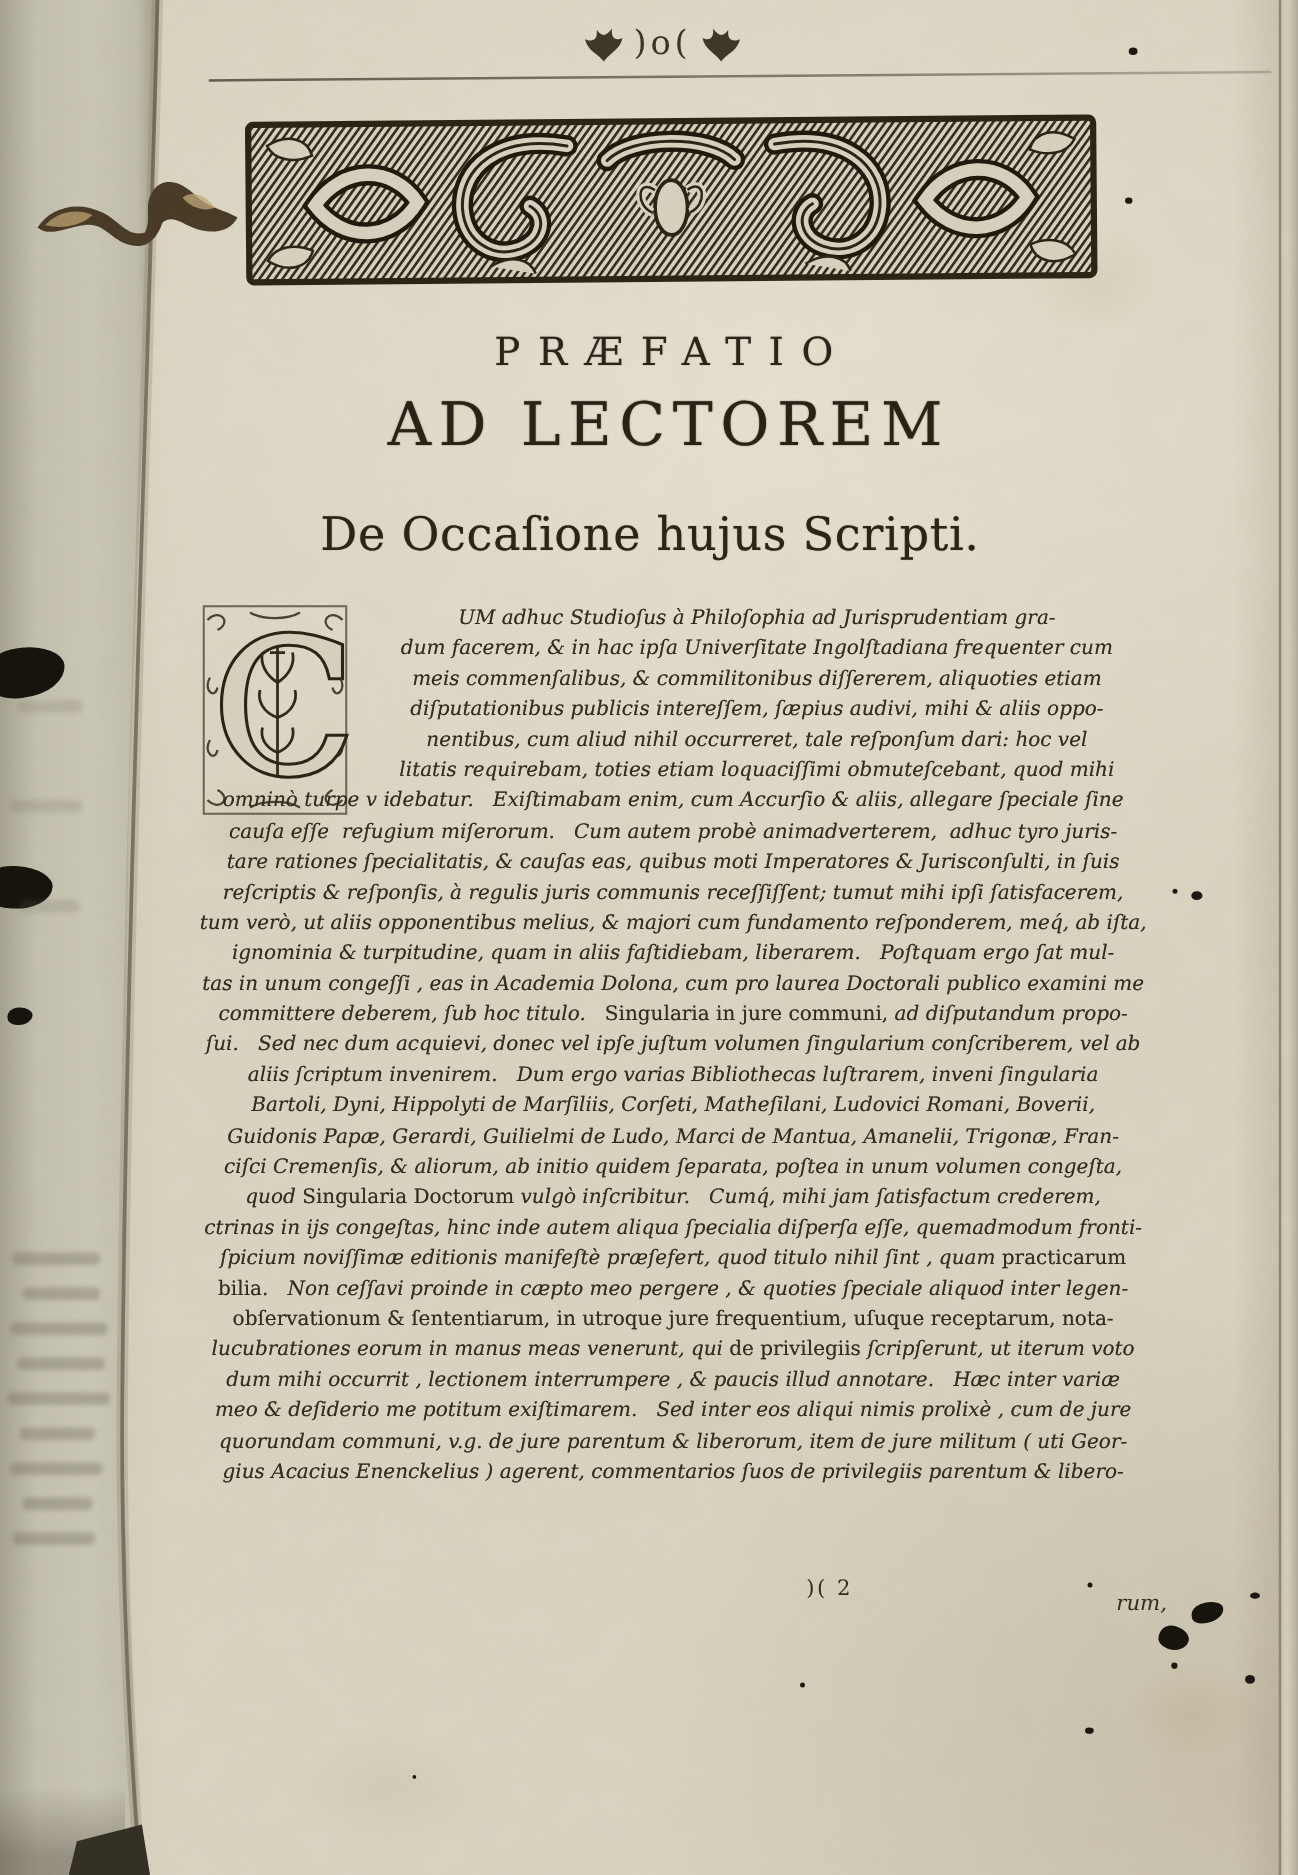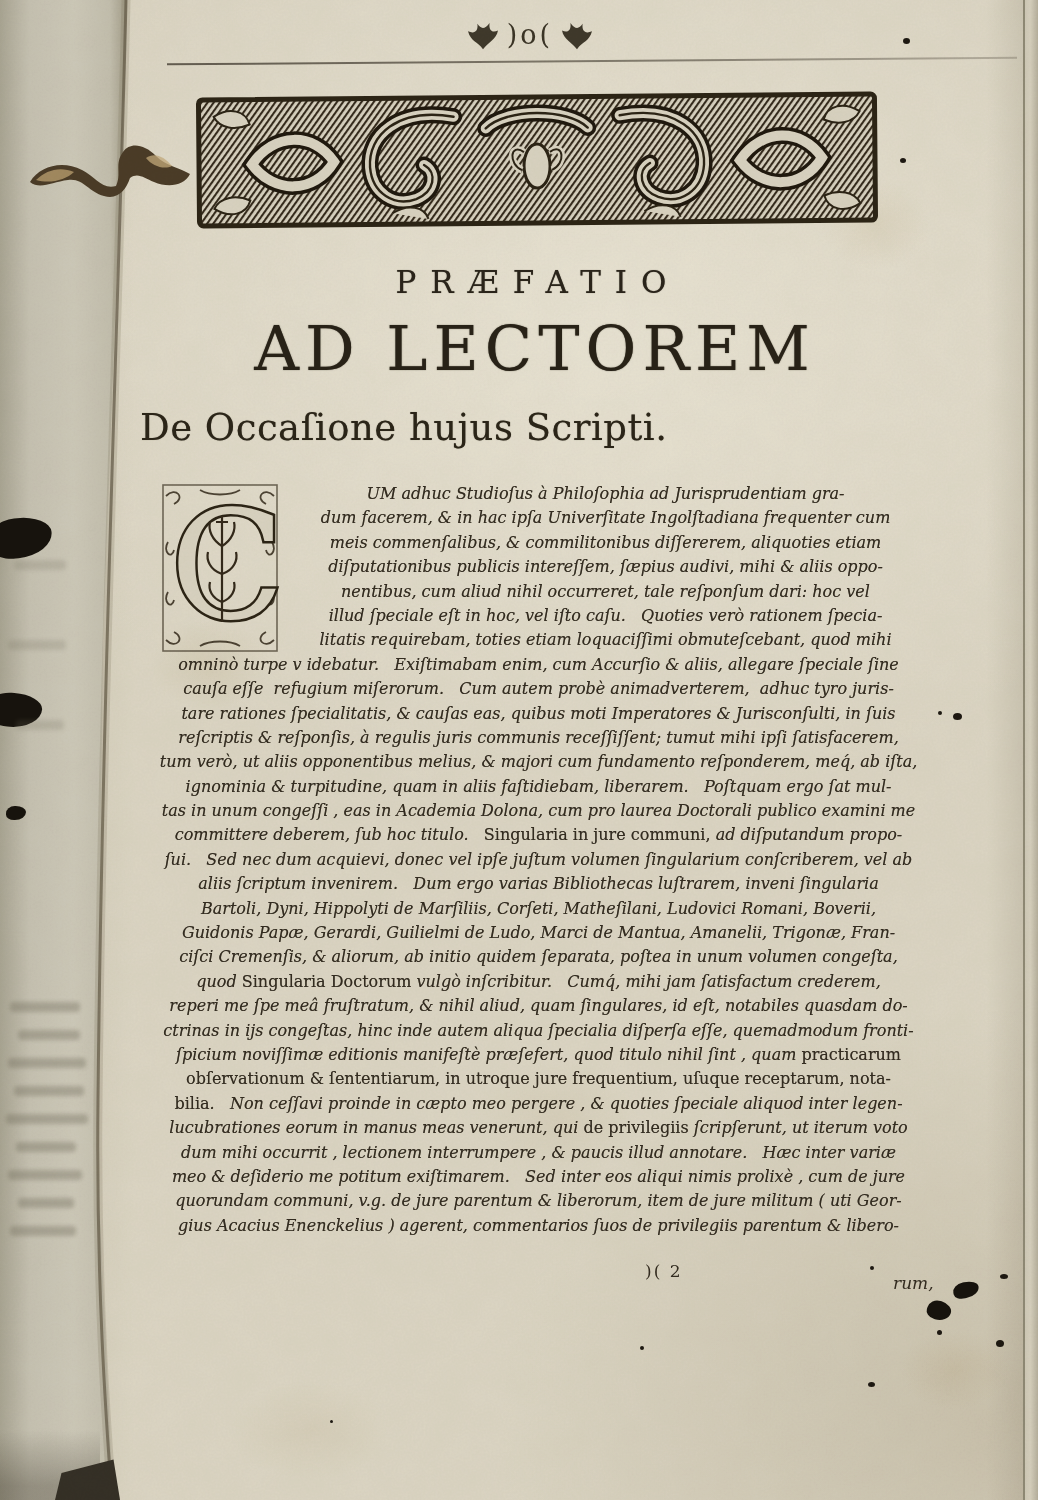--- a/index.html
+++ b/index.html
@@ -41,23 +41,23 @@
   .fleuron-mark{font-size:27px;letter-spacing:3px;color:#2e2719;opacity:.92;transform:translateY(-2px);}
   .head-rule{position:absolute;left:167px;top:60px;width:850px;height:1.8px;
     background:linear-gradient(90deg,rgba(58,51,40,.75),rgba(58,51,40,.55) 60%,rgba(58,51,40,.25));
     transform:rotate(-0.45deg);}
 
   .headpiece{position:absolute;left:192px;top:86px;}
   .kicker{position:absolute;left:150px;top:264px;width:762px;text-align:center;
     font-size:31px;letter-spacing:14px;text-indent:14px;color:#2a241a;
     text-shadow:0 0 1px rgba(42,36,26,.55);}
   .main-title{position:absolute;left:110px;top:312px;width:850px;text-align:center;
-    font-size:62px;letter-spacing:6px;color:#282217;
+    font-size:48px;letter-spacing:6px;color:#282217;
     text-shadow:0 0 1.2px rgba(40,34,23,.7);}
-  .subtitle{position:absolute;left:140px;top:406px;width:760px;text-align:left;
+  .subtitle{position:absolute;left:140px;top:406px;width:760px;text-align:center;
     font-size:37px;letter-spacing:.5px;color:#2b2518;text-shadow:0 0 .8px rgba(43,37,24,.5);}
 
   .bodytext{position:absolute;left:151px;top:484px;width:775px;
     font-style:italic;font-size:16px;color:#332c20;
     text-shadow:0 0 .5px rgba(51,44,32,.55);}
   .bodytext .line{height:24.4px;white-space:pre;overflow:visible;}
   .bodytext .line.indent{padding-left:134px;}
   .bodytext .roman{font-style:normal;}
   .dropcap-svg{position:absolute;left:160px;top:482px;}
 
@@ -205,41 +205,39 @@
       <path d="M56,40 L68,40 M62,34 L62,46"></path>
     </g>
   </svg>
 
   <div class="bodytext ink" id="bodytext">
       <div class="line indent"><span>UM adhuc Studioſus à Philoſophia ad Jurisprudentiam gra-</span></div>
       <div class="line indent"><span>dum facerem, &amp; in hac ipſa Univerſitate Ingolſtadiana frequenter cum</span></div>
       <div class="line indent"><span>meis commenſalibus, &amp; commilitonibus diſſererem, aliquoties etiam</span></div>
       <div class="line indent"><span>diſputationibus publicis intereſſem, ſæpius audivi, mihi &amp; aliis oppo-</span></div>
       <div class="line indent"><span>nentibus, cum aliud nihil occurreret, tale reſponſum dari: hoc vel</span></div>
-      <div class="line indent"><span>illud ſpeciale eſt in hoc, vel iſto caſu.   Quoties verò rationem ſpecia-</span></div>
       <div class="line indent"><span>litatis requirebam, toties etiam loquaciſſimi obmuteſcebant, quod mihi</span></div>
       <div class="line"><span>omninò turpe v idebatur.   Exiſtimabam enim, cum Accurſio &amp; aliis, allegare ſpeciale ſine</span></div>
       <div class="line"><span>cauſa eſſe  refugium miſerorum.   Cum autem probè animadverterem,  adhuc tyro juris-</span></div>
       <div class="line"><span>tare rationes ſpecialitatis, &amp; cauſas eas, quibus moti Imperatores &amp; Jurisconſulti, in ſuis</span></div>
       <div class="line"><span>reſcriptis &amp; reſponſis, à regulis juris communis receſſiſſent; tumut mihi ipſi ſatisfacerem,</span></div>
       <div class="line"><span>tum verò, ut aliis opponentibus melius, &amp; majori cum fundamento reſponderem, meq́, ab iſta,</span></div>
       <div class="line"><span>ignominia &amp; turpitudine, quam in aliis faſtidiebam, liberarem.   Poſtquam ergo ſat mul-</span></div>
       <div class="line"><span>tas in unum congeſſi , eas in Academia Dolona, cum pro laurea Doctorali publico examini me</span></div>
       <div class="line"><span>committere deberem, ſub hoc titulo.   </span><span class="roman">Singularia in jure communi,</span><span> ad diſputandum propo-</span></div>
       <div class="line"><span>ſui.   Sed nec dum acquievi, donec vel ipſe juſtum volumen ſingularium conſcriberem, vel ab</span></div>
       <div class="line"><span>aliis ſcriptum invenirem.   Dum ergo varias Bibliothecas luſtrarem, inveni ſingularia</span></div>
       <div class="line"><span>Bartoli, Dyni, Hippolyti de Marſiliis, Corſeti, Matheſilani, Ludovici Romani, Boverii,</span></div>
       <div class="line"><span>Guidonis Papæ, Gerardi, Guilielmi de Ludo, Marci de Mantua, Amanelii, Trigonæ, Fran-</span></div>
       <div class="line"><span>ciſci Cremenſis, &amp; aliorum, ab initio quidem ſeparata, poſtea in unum volumen congeſta,</span></div>
       <div class="line"><span>quod </span><span class="roman">Singularia Doctorum</span><span> vulgò inſcribitur.   Cumq́, mihi jam ſatisfactum crederem,</span></div>
-      <div class="line"><span>reperi me ſpe meâ fruſtratum, &amp; nihil aliud, quam ſingulares, id eſt, notabiles quasdam do-</span></div>
       <div class="line"><span>ctrinas in ijs congeſtas, hinc inde autem aliqua ſpecialia diſperſa eſſe, quemadmodum fronti-</span></div>
       <div class="line"><span>ſpicium noviſſimæ editionis manifeſtè præſefert, quod titulo nihil ſint , quam </span><span class="roman">practicarum</span></div>
+      <div class="line"><span class="roman">bilia</span><span>.   Non ceſſavi proinde in cæpto meo pergere , &amp; quoties ſpeciale aliquod inter legen-</span></div>
       <div class="line"><span class="roman">obſervationum &amp; ſententiarum, in utroque jure frequentium, uſuque receptarum, nota-</span></div>
-      <div class="line"><span class="roman">bilia</span><span>.   Non ceſſavi proinde in cæpto meo pergere , &amp; quoties ſpeciale aliquod inter legen-</span></div>
       <div class="line"><span>lucubrationes eorum in manus meas venerunt, qui </span><span class="roman">de privilegiis</span><span> ſcripſerunt, ut iterum voto</span></div>
       <div class="line"><span>dum mihi occurrit , lectionem interrumpere , &amp; paucis illud annotare.   Hæc inter variæ</span></div>
       <div class="line"><span>meo &amp; deſiderio me potitum exiſtimarem.   Sed inter eos aliqui nimis prolixè , cum de jure</span></div>
       <div class="line"><span>quorundam communi, v.g. de jure parentum &amp; liberorum, item de jure militum ( uti Geor-</span></div>
       <div class="line"><span>gius Acacius Enenckelius ) agerent, commentarios ſuos de privilegiis parentum &amp; libero-</span></div>
     </div>
 
   <div class="sig-row">
     <span class="signature">)( 2</span>
     <span class="catchword">rum,</span>

